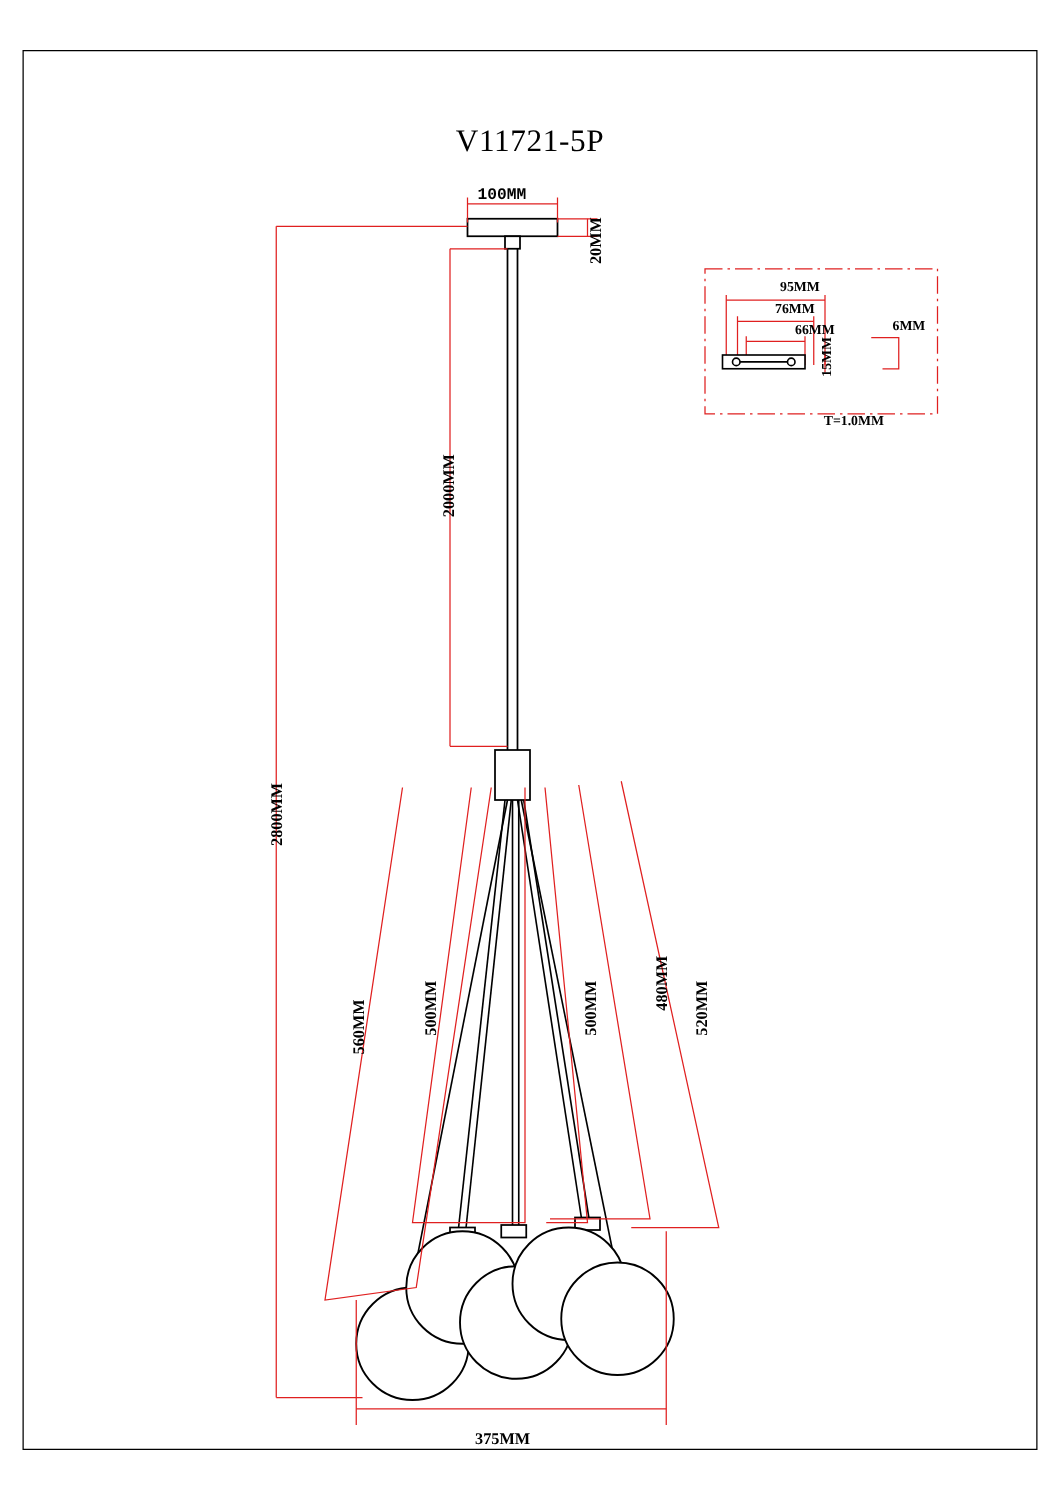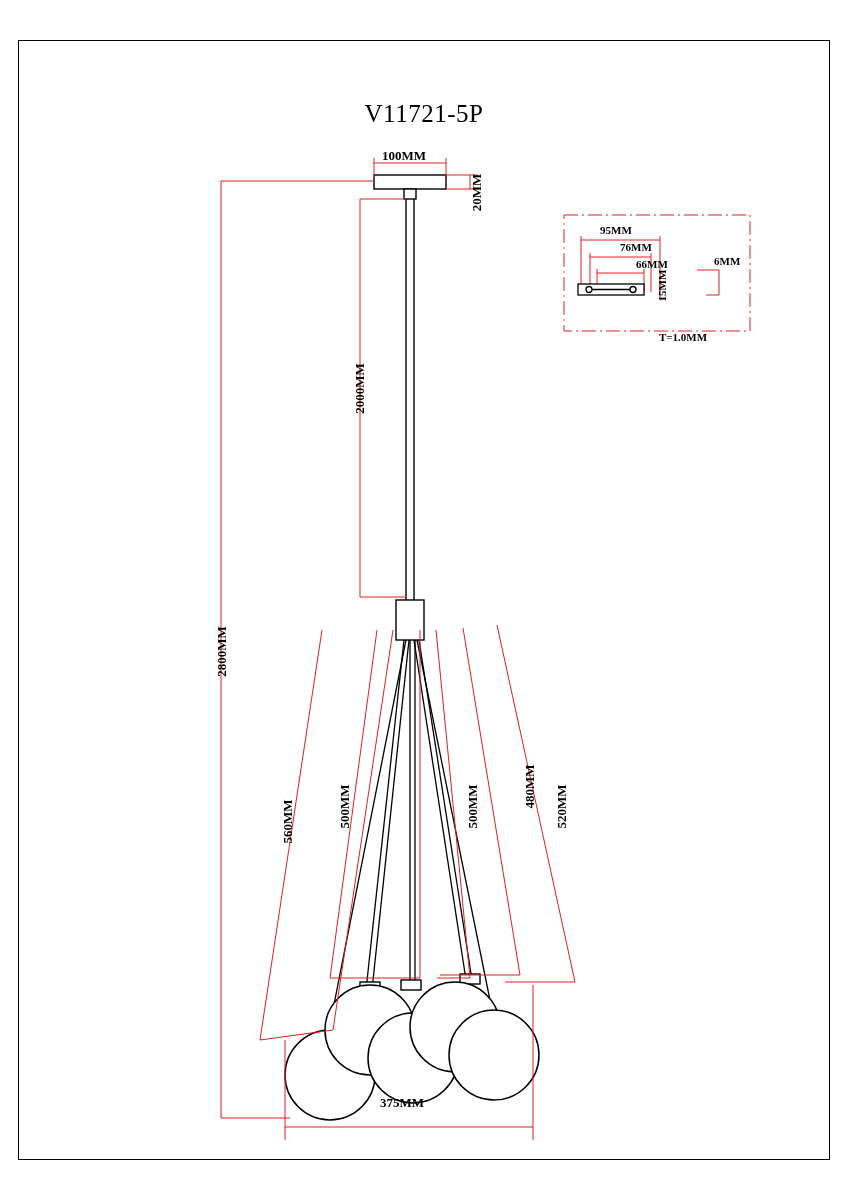--- a/index.html
+++ b/index.html
@@ -148,40 +148,40 @@
     </g>
 
     <g stroke="#000" fill="none" stroke-width="1.3">
       <rect x="578" y="284" width="66" height="11" fill="#ffffff"></rect>
       <circle cx="589" cy="289.5" r="3" fill="#ffffff"></circle>
       <circle cx="633" cy="289.5" r="3" fill="#ffffff"></circle>
       <line x1="592" y1="289.5" x2="630" y2="289.5"></line>
     </g>
   </svg>
 
-  <div class="dimlabel" style="left:382px; top:149px;">100MM</div>
+  <div class="dimlabel" style="left:382px; top:149px;font-family:Liberation Mono, monospace;">100MM</div>
 
   <div class="dimlabel vert" style="left:456px; top:186px; width:40px; text-align:center;">20MM</div>
 
   <div class="dimlabel vert" style="left:321px; top:382px; width:76px; text-align:center;">2000MM</div>
 
   <div class="dimlabel vert" style="left:183px; top:645px; width:76px; text-align:center;">2800MM</div>
 
-  <div class="dimlabel" style="left:380px; top:1096px;">375MM</div>
+  <div class="dimlabel" style="left:380px; top:1144px;">375MM</div>
 
   <div class="dimlabel vert" style="left:252px; top:815px; width:70px; text-align:center;">560MM</div>
 
   <div class="dimlabel vert" style="left:309px; top:800px; width:70px; text-align:center;">500MM</div>
 
   <div class="dimlabel vert" style="left:437px; top:800px; width:70px; text-align:center;">500MM</div>
 
   <div class="dimlabel vert" style="left:494px; top:780px; width:70px; text-align:center;">480MM</div>
 
   <div class="dimlabel vert" style="left:526px; top:800px; width:70px; text-align:center;">520MM</div>
 
-  <div class="dimlabel small" style="left:600px; top:225px;">95MM</div>
+  <div class="dimlabel small" style="left:624px; top:225px;">95MM</div>
   <div class="dimlabel small" style="left:620px; top:242px;">76MM</div>
   <div class="dimlabel small" style="left:636px; top:259px;">66MM</div>
   <div class="dimlabel small vert" style="left:640px; top:280px; width:44px; text-align:center;">15MM</div>
   <div class="dimlabel small" style="left:714px; top:256px;">6MM</div>
   <div class="dimlabel small" style="left:659px; top:308px;margin-top:24px;">T=1.0MM</div>
 
 </div>
 
 </body></html>

